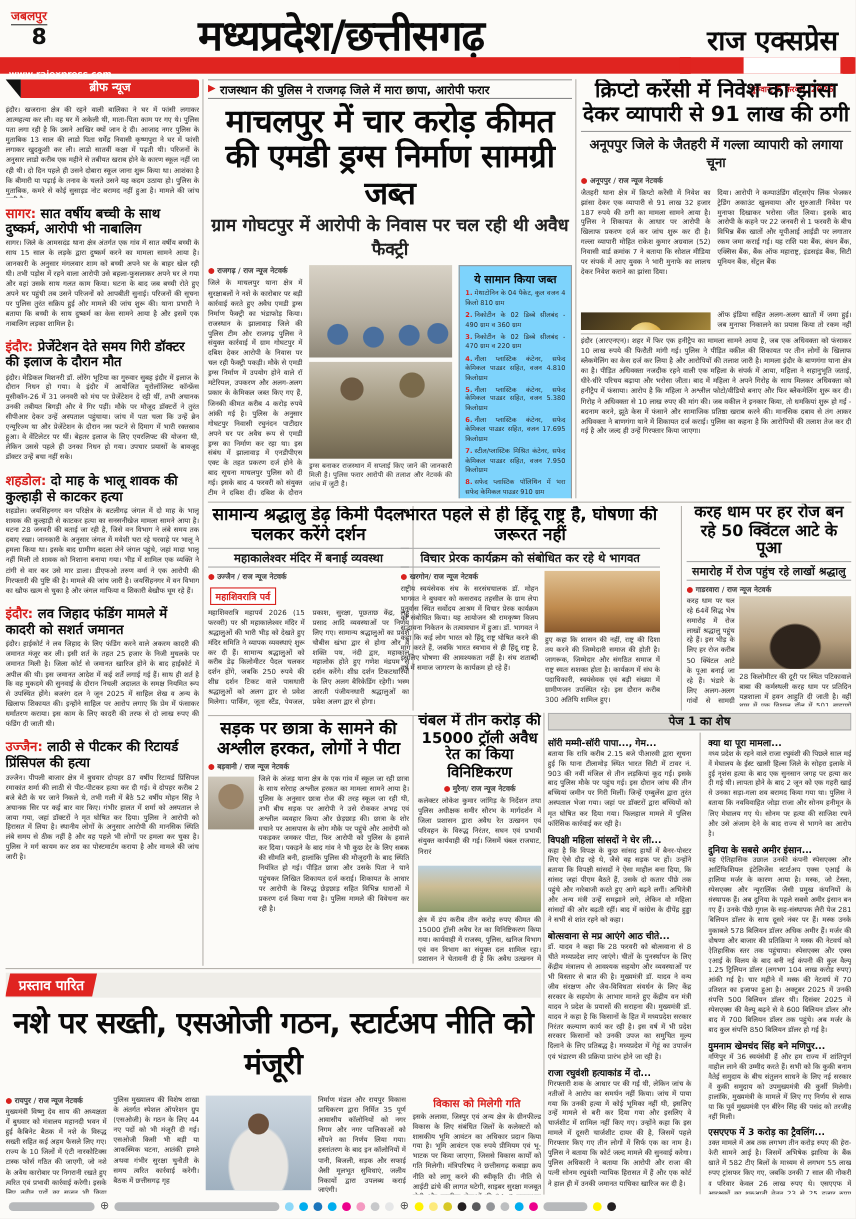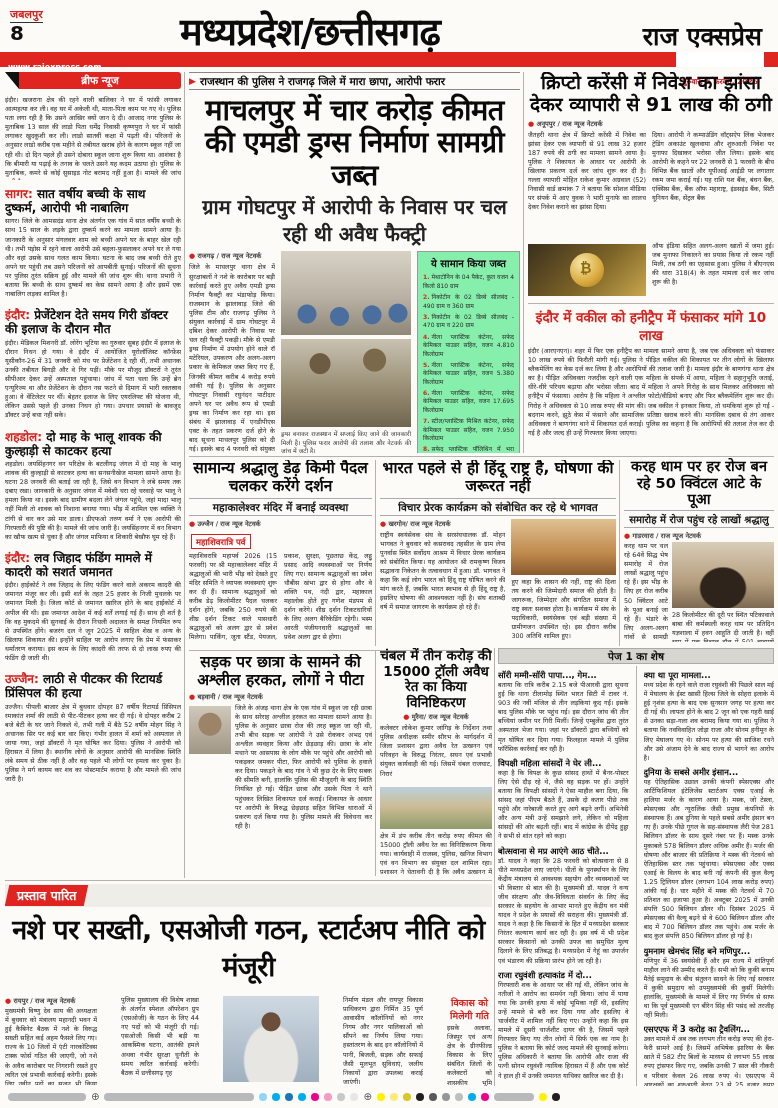--- a/index.html
+++ b/index.html
@@ -27,24 +27,24 @@
   .btab .bar{flex:1;background:#e02420;color:#fff;font-weight:bold;font-size:10.5px;text-align:center;
              height:17px;line-height:17px;border-radius:0 3px 3px 0;}
   .brief{margin-top:7px;}
   .brief h3{margin:0 0 2px 0;font-size:12px;line-height:1.18;color:#0c0c0c;}
   .brief h3 .c{color:#d8211d;}
   
   .kicker{display:flex;align-items:center;border-top:1px solid #888;border-bottom:1px solid #888;padding:1px 0;}
   .kicker .arr{color:#d8211d;font-size:9px;margin-right:4px;}
   .kicker .kt{font-size:10.5px;font-weight:bold;color:#0c0c0c;}
   .lead-hl{font-size:29px;line-height:1.12;font-weight:800;letter-spacing:-0.5px;margin:4px 0 2px 0;color:#0a0a0a;}
-  .lead-deck{font-size:20px;font-weight:bold;color:#222;margin:2px 0 4px 0;}
+  .lead-deck{font-size:16px;font-weight:bold;color:#222;margin:2px 0 4px 0;}
   .photo{background:#cfc9bd;position:relative;overflow:hidden;}
   .cap{font-size:6.2px;line-height:1.35;color:#333;text-align:justify;}
-  .seizebox{border:1px solid #999;background:#86efac;padding:4px 5px;}
+  .seizebox{border:1px solid #999;background:#7dd3fc;padding:4px 5px;}
   .seizebox h4{margin:0 0 3px 0;font-size:10px;text-align:center;color:#0c0c0c;}
   .seizebox ol{margin:0;padding:0;list-style:none;}
   .seizebox li{font-size:6px;line-height:1.4;margin-bottom:3px;color:#2b2b2b;text-align:justify;}
   .seizebox li b{color:#d8211d;margin-right:2px;}
   
   .crypto-hl{font-size:19px;line-height:1.15;font-weight:800;color:#0a0a0a;margin:0 0 3px 0;text-align:center;}
   .crypto-deck{font-size:12px;font-weight:bold;text-align:center;border-top:1px solid #999;padding-top:2px;margin-bottom:3px;}
   .coin{position:absolute;border-radius:50%;background:radial-gradient(circle at 35% 30%,#f6e7a8,#d9a93c 60%,#9c7618);}
   
   .ht-hl{font-size:13.5px;font-weight:800;color:#d8211d;text-align:center;margin:2px 0 3px 0;}
@@ -70,21 +70,21 @@
   .marks{position:absolute;left:0;right:0;top:1090px;height:14px;display:flex;align-items:center;gap:5px;padding:0 8px;}
   .gbar{height:8px;border-radius:4px;background:#b7b9bb;}
   .regmark{font-size:10px;color:#555;line-height:1;}
   .mdot{width:8px;height:8px;border-radius:50%;display:inline-block;}
 </style>
 </head>
 <body>
 
 <div class="page">
 
-  <div class="abs" style="left:10px;top:6px;">
+  <div class="abs" style="left:10px;top:6px;text-align:right;">
     <div class="mast-city">जबलपुर</div>
     <div class="mast-page">8</div>
   </div>
   <div class="abs" style="left:0;right:158px;top:4px;text-align:center;">
     <span class="mast-section">मध्यप्रदेश/छत्तीसगढ़</span>
   </div>
   <div class="abs" style="right:16px;top:24px;text-align:center;">
     <div class="mast-brand">राज एक्सप्रेस</div>
   </div>
   <div class="redbar"></div>
@@ -168,54 +168,54 @@
             <li><b>8.</b><span>सफेद प्लास्टिक पॉलिथिन में भरा सफेद केमिकल पाउडर 910 ग्राम</span></li>
           </ol>
         </div>
       </div>
     </div>
   </div>
   <div class="vrule" style="left:523px;top:72px;height:381px;"></div>
 
   <div class="abs" style="left:528px;top:72px;width:246px;height:228px;overflow:hidden;">
     <div class="crypto-hl">क्रिप्टो करेंसी में निवेश का झांसा देकर व्यापारी से 91 लाख की ठगी</div>
+    <div class="crypto-deck">अनूपपुर जिले के जैतहरी में गल्ला व्यापारी को लगाया चूना</div>
     <div class="byline" style="margin-bottom:3px;"><span class="dot">●</span> <span>अनूपपुर / राज न्यूज नेटवर्क</span></div>
     <div style="display:flex;gap:6px;">
       <div style="width:118px;flex:none;">
         <div class="bt" style="height:110px;">जैतहरी थाना क्षेत्र में क्रिप्टो करेंसी में निवेश का झांसा देकर एक व्यापारी से 91 लाख 32 हजार 187 रुपये की ठगी का मामला सामने आया है। पुलिस ने शिकायत के आधार पर आरोपी के खिलाफ प्रकरण दर्ज कर जांच शुरू कर दी है। गल्ला व्यापारी मोहित राकेश कुमार अग्रवाल (52) निवासी वार्ड क्रमांक 7 ने बताया कि सोशल मीडिया पर संपर्क में आए युवक ने भारी मुनाफे का लालच देकर निवेश कराने का झांसा दिया।</div>
         <div class="photo" style="width:118px;height:52px;margin-top:3px;background:linear-gradient(135deg,#3a2f1c,#7d6428 55%,#c8a74e);">
           <div class="coin" style="width:34px;height:34px;left:42px;top:9px;"></div>
           <div class="abs" style="left:52px;top:16px;font-size:14px;font-weight:bold;color:#8a6a12;">₿</div>
         </div>
       </div>
       <div style="flex:1;">
         <div class="bt" style="height:108px;">दिया। आरोपी ने कम्पाउंडिंग वॉट्सऐप लिंक भेजकर ट्रेडिंग अकाउंट खुलवाया और शुरुआती निवेश पर मुनाफा दिखाकर भरोसा जीत लिया। इसके बाद आरोपी के कहने पर 22 जनवरी से 1 फरवरी के बीच विभिन्न बैंक खातों और यूपीआई आईडी पर लगातार रकम जमा कराई गई। यह राशि यश बैंक, बंधन बैंक, एक्सिस बैंक, बैंक ऑफ महाराष्ट्र, इंडसइंड बैंक, सिटी यूनियन बैंक, सेंट्रल बैंक</div>
         <div class="bt" style="height:57px;margin-top:3px;">ऑफ इंडिया सहित अलग-अलग खातों में जमा हुई। जब मुनाफा निकालने का प्रयास किया तो रकम नहीं मिली, तब ठगी का एहसास हुआ। पुलिस ने बीएनएस की धारा 318(4) के तहत मामला दर्ज कर जांच शुरू की है।</div>
       </div>
     </div>
   </div>
 
   <div class="hrule" style="left:528px;top:303px;width:246px;"></div>
   <div class="abs" style="left:528px;top:306px;width:246px;height:146px;overflow:hidden;">
-    <div class="ht-hl">इंदौर में वकील को हनीट्रैप में फंसाकर मांगे 10 लाख</div>
     <div class="bt" style="height:124px;">इंदौर (आरएनएन)। शहर में फिर एक हनीट्रैप का मामला सामने आया है, जब एक अधिवक्ता को फंसाकर 10 लाख रुपये की फिरौती मांगी गई। पुलिस ने पीड़ित वकील की शिकायत पर तीन लोगों के खिलाफ ब्लैकमेलिंग का केस दर्ज कर लिया है और आरोपियों की तलाश जारी है। मामला इंदौर के बाणगंगा थाना क्षेत्र का है। पीड़ित अधिवक्ता नजदीक रहने वाली एक महिला के संपर्क में आया, महिला ने सहानुभूति जताई, धीरे-धीरे परिचय बढ़ाया और भरोसा जीता। बाद में महिला ने अपने गिरोह के साथ मिलकर अधिवक्ता को हनीट्रैप में फंसाया। आरोप है कि महिला ने अश्लील फोटो/वीडियो बनाए और फिर ब्लैकमेलिंग शुरू कर दी। गिरोह ने अधिवक्ता से 10 लाख रुपए की मांग की। जब वकील ने इनकार किया, तो धमकियां शुरू हो गईं - बदनाम करने, झूठे केस में फंसाने और सामाजिक प्रतिष्ठा खराब करने की। मानसिक दबाव से तंग आकर अधिवक्ता ने बाणगंगा थाने में शिकायत दर्ज कराई। पुलिस का कहना है कि आरोपियों की तलाश तेज कर दी गई है और जल्द ही उन्हें गिरफ्तार किया जाएगा।</div>
   </div>
 
   <div class="hrule" style="left:189px;top:456px;width:585px;"></div>
 
   <div class="abs" style="left:189px;top:460px;width:183px;height:186px;overflow:hidden;">
     <div class="mid-hl">सामान्य श्रद्धालु डेढ़ किमी पैदल चलकर करेंगे दर्शन</div>
     <div class="mid-deck">महाकालेश्वर मंदिर में बनाई व्यवस्था</div>
     <div class="byline" style="margin-bottom:2px;"><span class="dot">●</span> <span>उज्जैन / राज न्यूज नेटवर्क</span></div>
     <div class="label-red">महाशिवरात्रि पर्व</div>
     <div class="bt cols2" style="height:126px;margin-top:2px;">महाशिवरात्रि महापर्व 2026 (15 फरवरी) पर श्री महाकालेश्वर मंदिर में श्रद्धालुओं की भारी भीड़ को देखते हुए मंदिर समिति ने व्यापक व्यवस्थाएं शुरू कर दी हैं। सामान्य श्रद्धालुओं को करीब डेढ़ किलोमीटर पैदल चलकर दर्शन होंगे, जबकि 250 रुपये की शीघ्र दर्शन टिकट वाले पासधारी श्रद्धालुओं को अलग द्वार से प्रवेश मिलेगा। पार्किंग, जूता स्टैंड, पेयजल, प्रकाश, सुरक्षा, पूछताछ केंद्र, लड्डू प्रसाद आदि व्यवस्थाओं पर निर्णय लिए गए। सामान्य श्रद्धालुओं का प्रवेश चौबीस खंभा द्वार से होगा और वे शक्ति पथ, नंदी द्वार, महाकाल महालोक होते हुए गणेश मंडपम से दर्शन करेंगे। शीघ्र दर्शन टिकटधारियों के लिए अलग बैरिकेडिंग रहेगी। भस्म आरती पंजीयनधारी श्रद्धालुओं का प्रवेश अलग द्वार से होगा।</div>
   </div>
   <div class="vrule" style="left:375px;top:460px;height:186px;"></div>
 
-  <div class="abs" style="left:380px;top:460px;width:236px;height:186px;overflow:hidden;">
+  <div class="abs" style="left:364px;top:460px;width:236px;height:186px;overflow:hidden;">
     <div class="mid-hl">भारत पहले से ही हिंदू राष्ट्र है, घोषणा की जरूरत नहीं</div>
     <div class="mid-deck">विचार प्रेरक कार्यक्रम को संबोधित कर रहे थे भागवत</div>
     <div style="display:flex;gap:6px;">
       <div style="flex:1.2;">
         <div class="byline" style="margin-bottom:3px;"><span class="dot">●</span> <span>खरगोन/ राज न्यूज नेटवर्क</span></div>
         <div class="bt" style="height:128px;">राष्ट्रीय स्वयंसेवक संघ के सरसंघचालक डॉ. मोहन भागवत ने बुधवार को कसरावद तहसील के ग्राम लेपा पुनर्वास स्थित सर्वोदय आश्रम में विचार प्रेरक कार्यक्रम को संबोधित किया। यह आयोजन श्री रामकृष्ण विजय सद्भावना निकेतन के तत्वावधान में हुआ। डॉ. भागवत ने कहा कि कई लोग भारत को हिंदू राष्ट्र घोषित करने की मांग करते हैं, जबकि भारत स्वभाव से ही हिंदू राष्ट्र है, इसलिए घोषणा की आवश्यकता नहीं है। संघ शताब्दी वर्ष में समाज जागरण के कार्यक्रम हो रहे हैं।</div>
       </div>
       <div style="flex:1;">
         <div class="photo" style="width:100%;height:56px;background:linear-gradient(180deg,#e0c193,#c08b4e 60%,#8a5a2e);"></div>
         <div class="bt" style="height:78px;margin-top:3px;">हुए कहा कि शासन की नहीं, राष्ट्र की दिशा तय करने की जिम्मेदारी समाज की होती है। जागरूक, जिम्मेदार और संगठित समाज में राष्ट्र स्वतः सशक्त होता है। कार्यक्रम में संघ के पदाधिकारी, स्वयंसेवक एवं बड़ी संख्या में ग्रामीणजन उपस्थित रहे। इस दौरान करीब 300 अतिथि शामिल हुए।</div>
@@ -303,21 +303,21 @@
       </div>
     </div>
   </div>
 
   <div class="hrule" style="left:5px;top:880px;width:487px;"></div>
   <div class="abs" style="left:5px;top:884px;width:487px;height:202px;overflow:hidden;">
     <div style="display:flex;align-items:center;gap:8px;background:#efede8;padding:1px 2px;">
       <div class="prop-label"><span>प्रस्ताव पारित</span></div>
     </div>
     <div class="cab-hl">नशे पर सख्ती, एसओजी गठन, स्टार्टअप नीति को मंजूरी</div>
-    <div style="display:flex;gap:24px;margin-top:12px;">
+    <div style="display:flex;gap:6px;margin-top:12px;">
       <div style="width:92px;flex:none;">
         <div class="byline" style="margin-bottom:2px;"><span class="dot">●</span> <span>रायपुर / राज न्यूज नेटवर्क</span></div>
         <div class="bt" style="height:78px;">मुख्यमंत्री विष्णु देव साय की अध्यक्षता में बुधवार को मंत्रालय महानदी भवन में हुई कैबिनेट बैठक में नशे के विरुद्ध सख्ती सहित कई अहम फैसले लिए गए। राज्य के 10 जिलों में एंटी नारकोटिक्स टास्क फोर्स गठित की जाएगी, जो नशे के अवैध कारोबार पर निगरानी रखते हुए त्वरित एवं प्रभावी कार्रवाई करेगी। इसके लिए नवीन पदों का सृजन भी किया जाएगा।</div>
       </div>
       <div class="bt" style="width:78px;flex:none;height:88px;">पुलिस मुख्यालय की विशेष शाखा के अंतर्गत स्पेशल ऑपरेशन ग्रुप (एसओजी) के गठन के लिए 44 नए पदों को भी मंजूरी दी गई। एसओजी किसी भी बड़ी या आकस्मिक घटना, आतंकी हमले अथवा गंभीर सुरक्षा चुनौती के समय त्वरित कार्रवाई करेगी। बैठक में छत्तीसगढ़ गृह</div>
       <div class="photo" style="width:96px;height:86px;flex:none;background:
            radial-gradient(circle at 50% 30%,#6b4f3a 9px,transparent 10px),
            radial-gradient(ellipse at 50% 75%,#e8e6e2 26px,transparent 28px),
            linear-gradient(180deg,#cfd9e2,#9fb0bf);"></div>
       <div class="bt" style="width:80px;flex:none;height:88px;">निर्माण मंडल और रायपुर विकास प्राधिकरण द्वारा निर्मित 35 पूर्ण आवासीय कॉलोनियों को नगर निगम और नगर पालिकाओं को सौंपने का निर्णय लिया गया। हस्तांतरण के बाद इन कॉलोनियों में पानी, बिजली, सड़क और सफाई जैसी मूलभूत सुविधाएं, जलीय निकायों द्वारा उपलब्ध कराई जाएंगी।</div>

